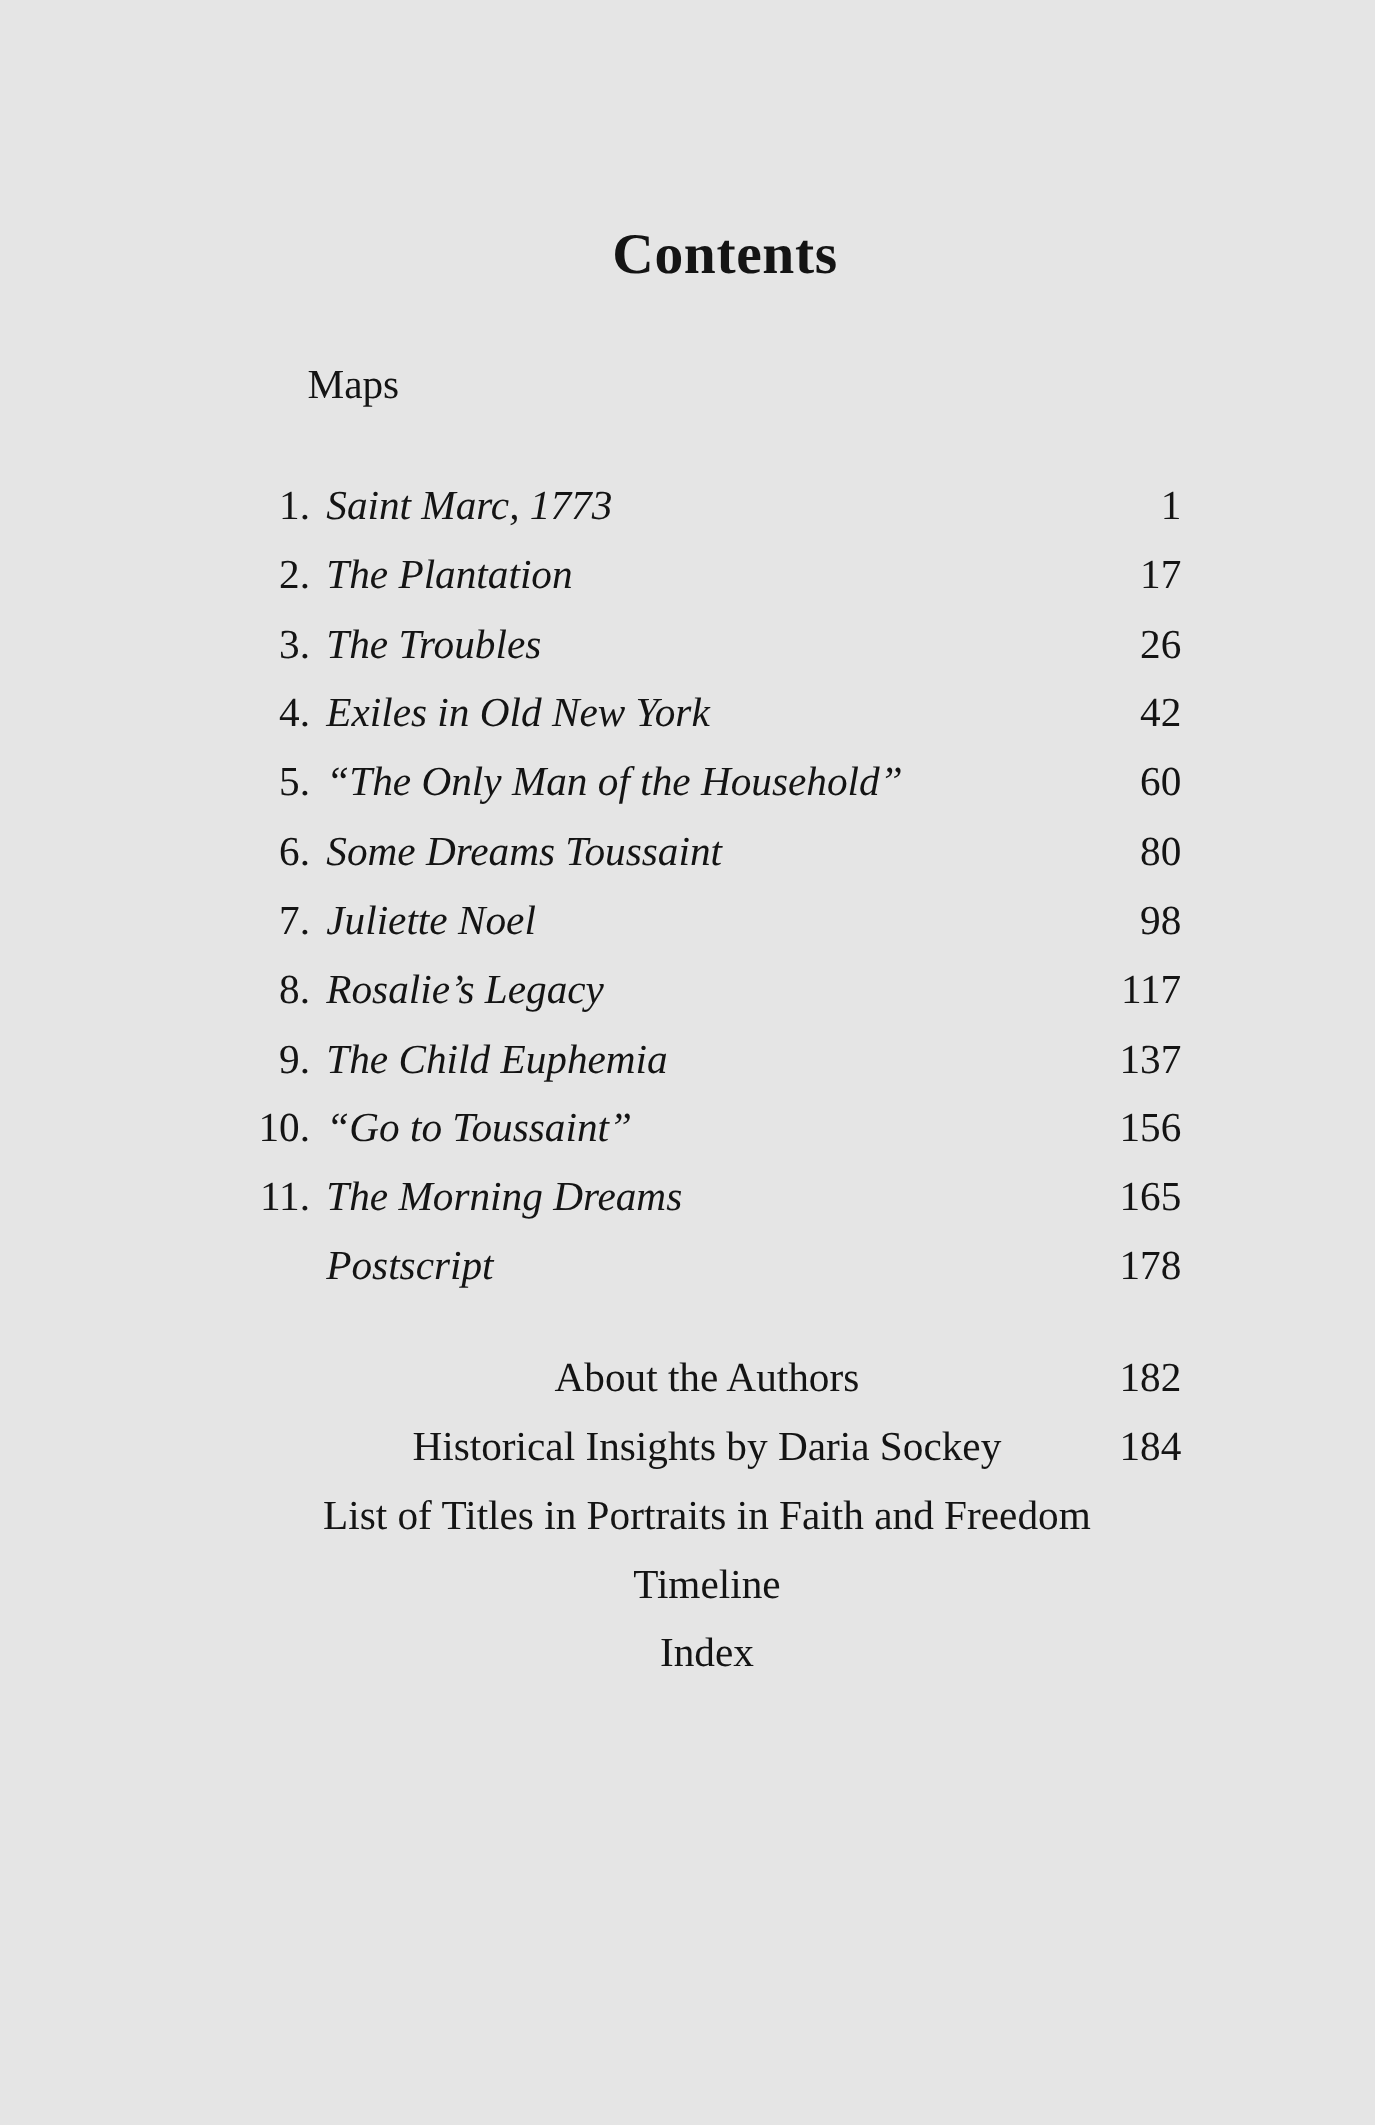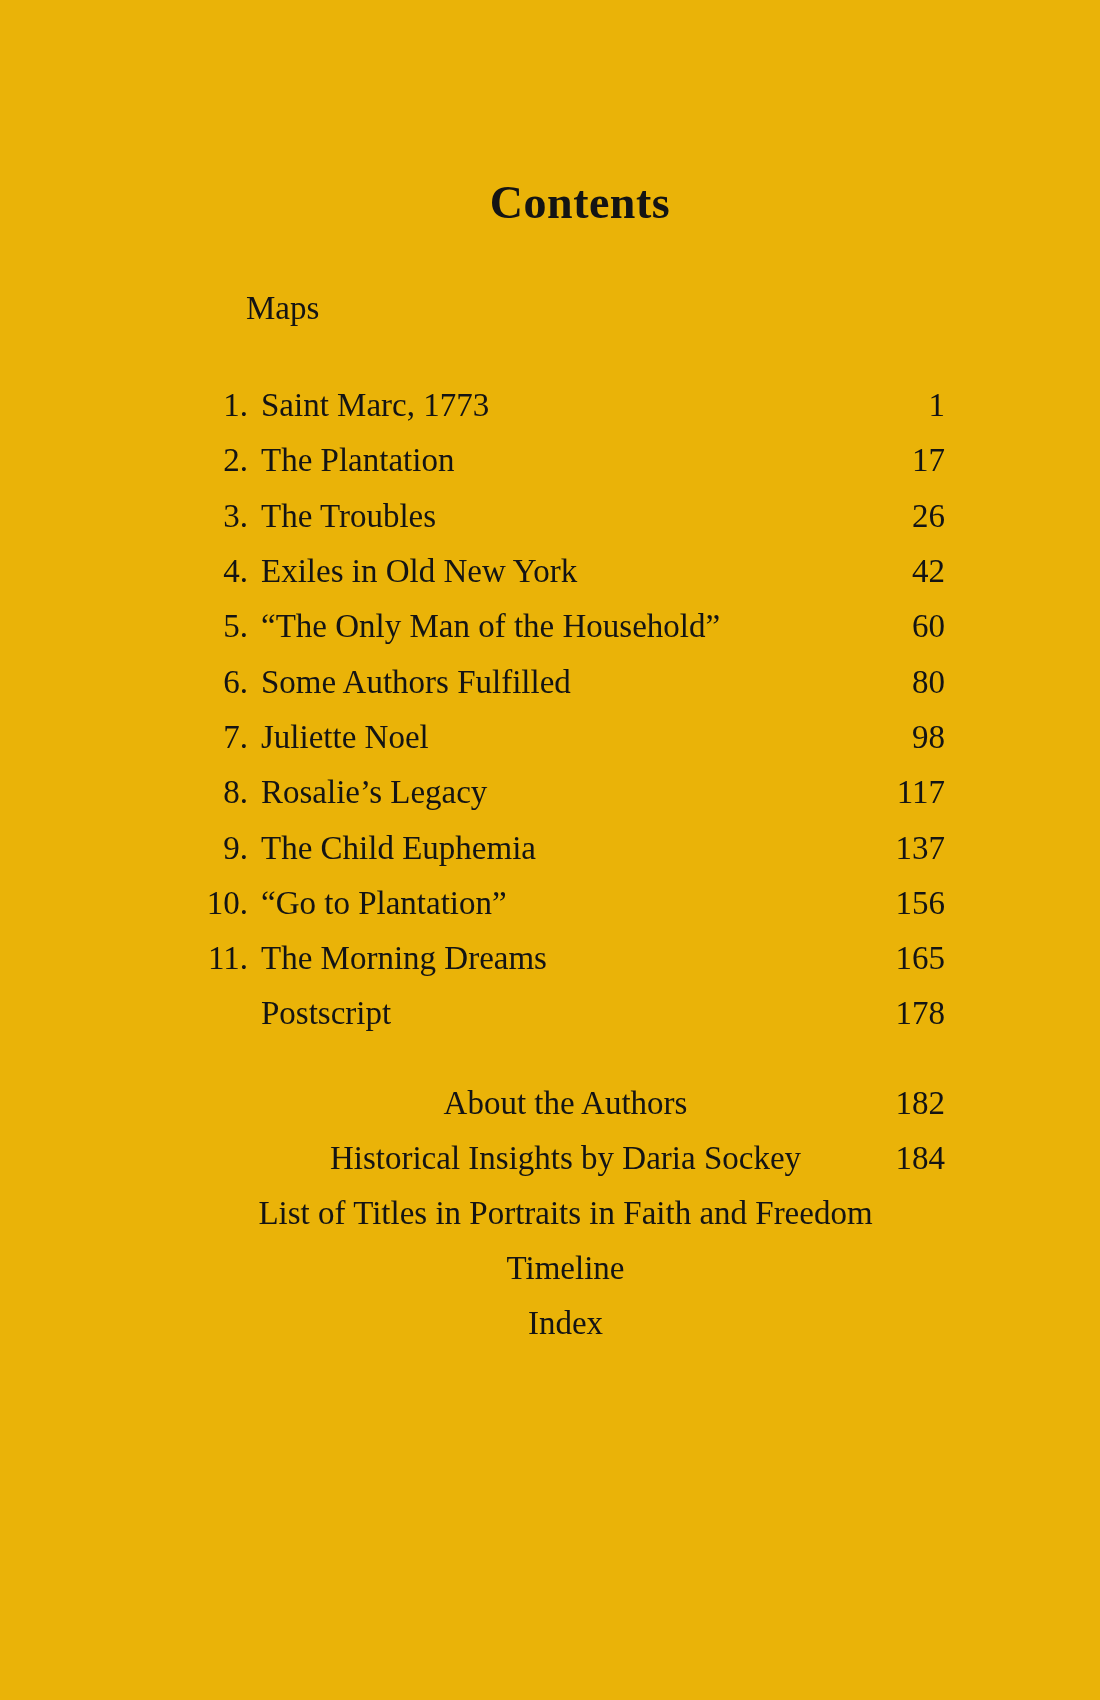--- a/index.html
+++ b/index.html
@@ -57,37 +57,38 @@
   }
   .row.back { height: 55px; }
   .num {
     width: 78px;
     text-align: right;
     white-space: pre;
   }
   .chap-title {
     flex: 1;
     padding-left: 13px;
+    font-style: italic;
     white-space: nowrap;
   }
   .back-title {
     flex: 1;
     padding-left: 76px;
     white-space: nowrap;
     text-align: center;
   }
   .pageno {
     min-width: 60px;
     text-align: right;
   }
 </style>
 </head>
 <body>
 
-<div class="page" style="color: rgb(20, 20, 20); background: #eab308;">
+<div class="page" style="color: rgb(20, 20, 20); background: #e5e5e5;">
 
   <h1 class="title">Contents</h1>
 
   <div class="section-label">Maps</div>
 
   <div class="chapter-list">
       <div class="row">
     <span class="num">1.</span>
     <span class="chap-title">Saint Marc, 1773</span>
     <span class="pageno">1</span>
@@ -107,41 +108,41 @@
     <span class="chap-title">Exiles in Old New York</span>
     <span class="pageno">42</span>
   </div>
       <div class="row">
     <span class="num">5.</span>
     <span class="chap-title">“The Only Man of the Household”</span>
     <span class="pageno">60</span>
   </div>
       <div class="row">
     <span class="num">6.</span>
-    <span class="chap-title">Some Authors Fulfilled</span>
+    <span class="chap-title">Some Dreams Toussaint</span>
     <span class="pageno">80</span>
   </div>
       <div class="row">
     <span class="num">7.</span>
     <span class="chap-title">Juliette Noel</span>
     <span class="pageno">98</span>
   </div>
       <div class="row">
     <span class="num">8.</span>
     <span class="chap-title">Rosalie’s Legacy</span>
     <span class="pageno">117</span>
   </div>
       <div class="row">
     <span class="num">9.</span>
     <span class="chap-title">The Child Euphemia</span>
     <span class="pageno">137</span>
   </div>
       <div class="row">
     <span class="num">10.</span>
-    <span class="chap-title">“Go to Plantation”</span>
+    <span class="chap-title">“Go to Toussaint”</span>
     <span class="pageno">156</span>
   </div>
       <div class="row">
     <span class="num">11.</span>
     <span class="chap-title">The Morning Dreams</span>
     <span class="pageno">165</span>
   </div>
       <div class="row">
     <span class="num"></span>
     <span class="chap-title">Postscript</span>

